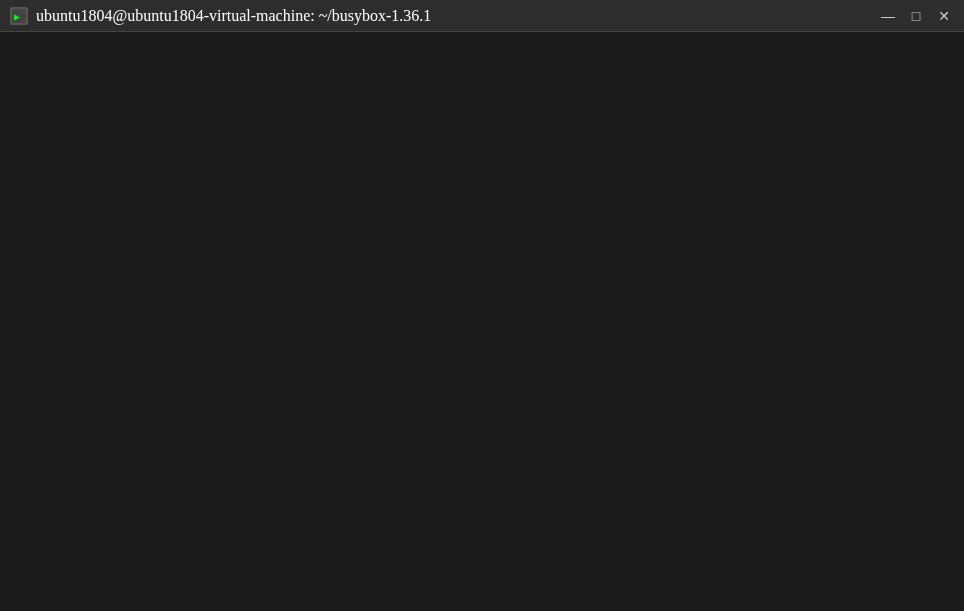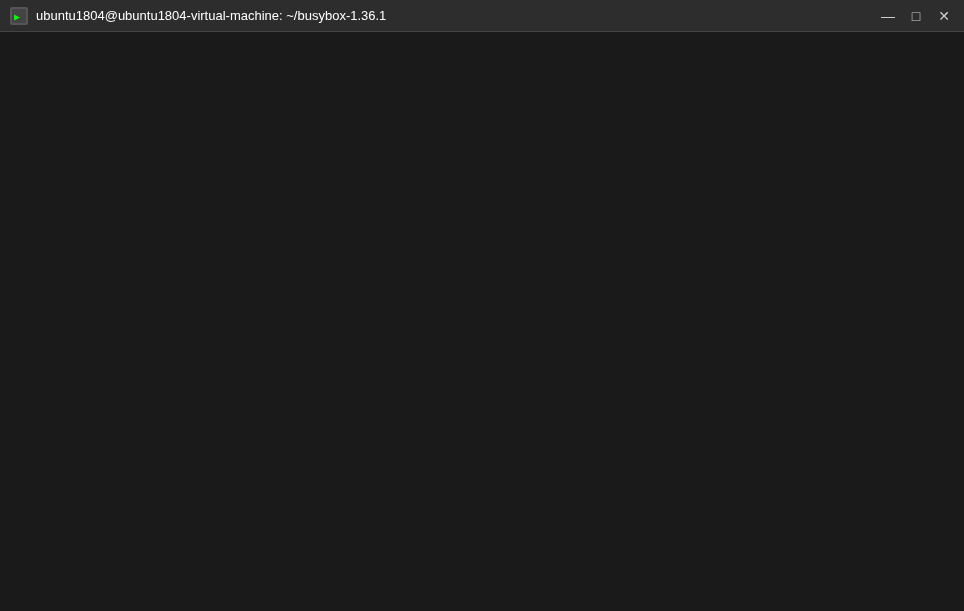--- a/index.html
+++ b/index.html
@@ -27,22 +27,22 @@
       width: 18px;
       height: 18px;
       margin-right: 8px;
       background: #555;
       border-radius: 2px;
       display: flex; align-items: center; justify-content: center;
       font-size: 10px; color: #fff;
     }
     .title-bar-text {
       color: #fff;
-      font-family: Liberation Sans, sans-serif;
-      font-size: 13px;
+      font-family: Liberation Serif, serif;
+      font-size: 16px;
       flex: 1;
     }
     .title-bar-controls {
       display: flex;
       gap: 8px;
     }
     .title-bar-btn {
       width: 20px;
       height: 20px;
       background: transparent;

